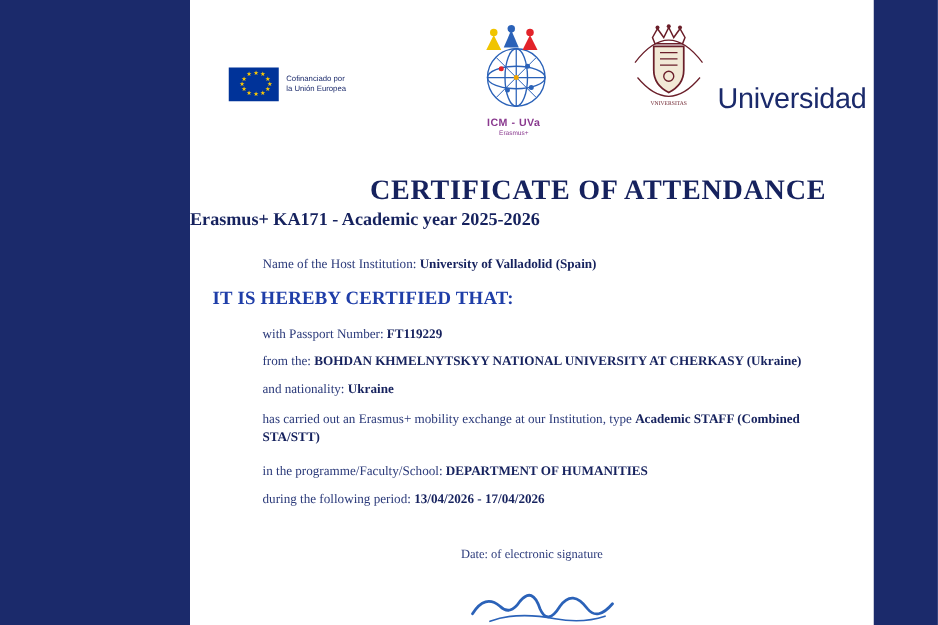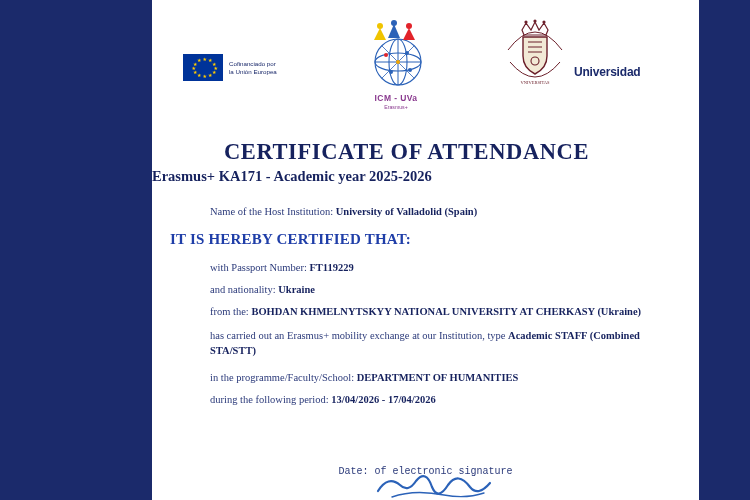--- a/index.html
+++ b/index.html
@@ -72,21 +72,21 @@
     font-family: "Liberation Sans", sans-serif;
     font-size: 6.2px;
     line-height: 8px;
     color: #1b2a6b;
     white-space: nowrap;
   }
 
   
   .icm-logo {
     position: absolute;
-    left: 196px; top: 6px;
+    left: 211px; top: 6px;
     width: 96px; height: 104px;
     text-align: center;
   }
   .icm-globe {
     position: relative;
     width: 72px; height: 72px;
     margin: 0 auto;
   }
   .icm-caption {
     font-family: "Liberation Sans", sans-serif;
@@ -115,36 +115,36 @@
     width: 66px; height: 72px;
   }
   .uva-word {
     position: absolute;
     left: 82px; top: 48px;
     font-family: "Liberation Sans", sans-serif;
     color: #1b2a6b;
     line-height: 1.08;
   }
   .uva-word .l1 {
-    font-size: 12px;
-    font-weight: bold;
+    font-size: 23px;
+    font-weight: normal;
     letter-spacing: -.2px;
   }
   .uva-word .l2 {
     font-size: 17.5px;
     font-weight: bold;
     letter-spacing: -.2px;
   }
 
   
   .title-main {
     position: absolute;
     left: 0; top: 139px;
     width: 509px;
-    text-align: center;
+    text-align: right;
     font-family: "Liberation Serif", serif;
     font-weight: bold;
     font-size: 22.5px;
     letter-spacing: .6px;
     color: #16225e;
   }
   .title-sub {
     position: absolute;
     left: 0; top: 168px;
     width: 547px;
@@ -186,25 +186,24 @@
     line-height: 1.45;
   }
   .spacer-sm { height: 4px; }
 
   
   .sig-note {
     position: absolute;
     left: 0; top: 437px;
     width: 547px;
     text-align: center;
-    font-family: Liberation Mono, monospace;
+    font-family: Liberation Serif, serif;
     font-size: 10px;
     color: #2b3a7a;
     line-height: 1.35;
-    margin-top: 28px;
   }
 
   
   .sig-mark {
     position: absolute;
     left: 222px; top: 471px;
     width: 120px; height: 32px;
   }
 </style>
 </head>
@@ -305,27 +304,27 @@
 
       <div class="hereby">IT IS HEREBY CERTIFIED THAT:</div>
 
 
       <div class="line">
         <span>with Passport Number:</span>
         <b>FT119229</b>
       </div>
 
       <div class="line">
+        <span>from the:</span>
+        <b>BOHDAN KHMELNYTSKYY NATIONAL UNIVERSITY AT CHERKASY (Ukraine)</b>
+      </div>
+
+      <div class="line">
         <span>and nationality:</span>
         <b>Ukraine</b>
-      </div>
-
-      <div class="line">
-        <span>from the:</span>
-        <b>BOHDAN KHMELNYTSKYY NATIONAL UNIVERSITY AT CHERKASY (Ukraine)</b>
       </div>
 
       <div class="line tall">
         <span>has carried out an Erasmus+ mobility exchange at our Institution, type</span>
         <b>Academic STAFF (Combined STA/STT)</b>
       </div>
 
       <div class="spacer-sm"></div>
 
       <div class="line">

